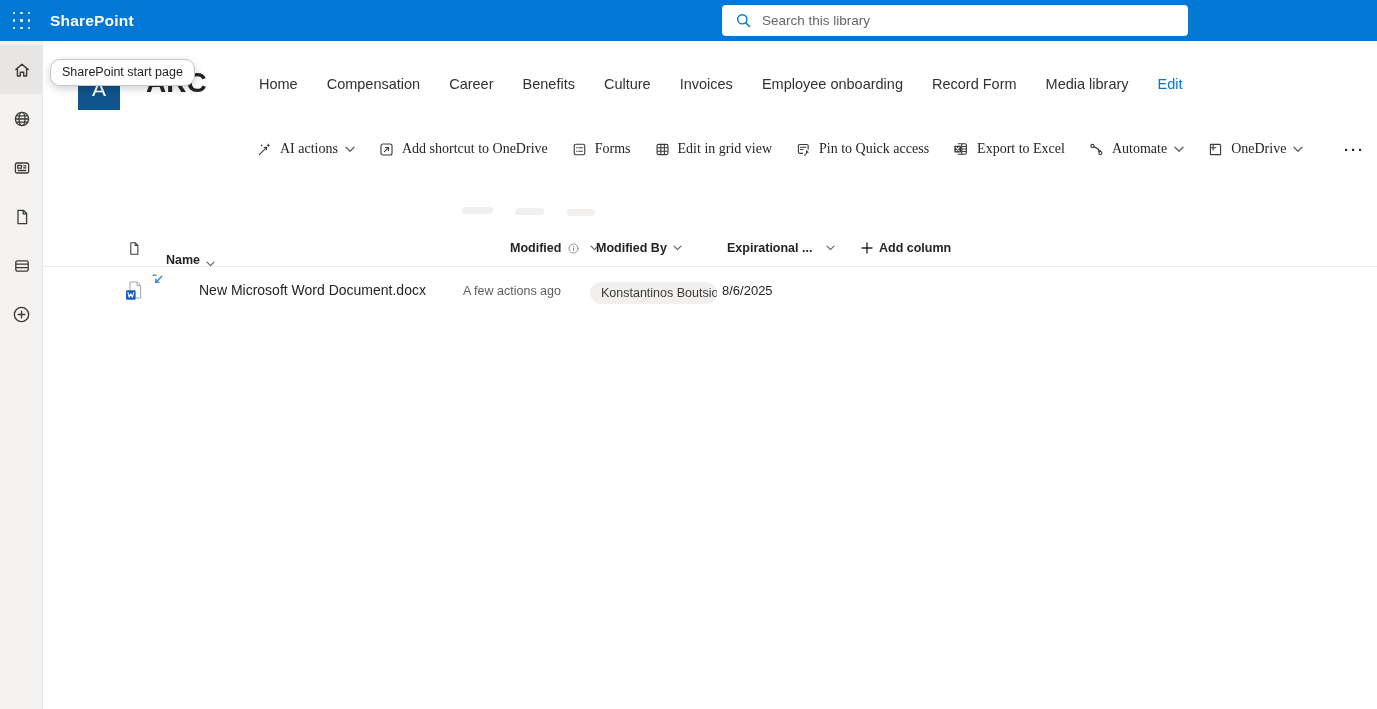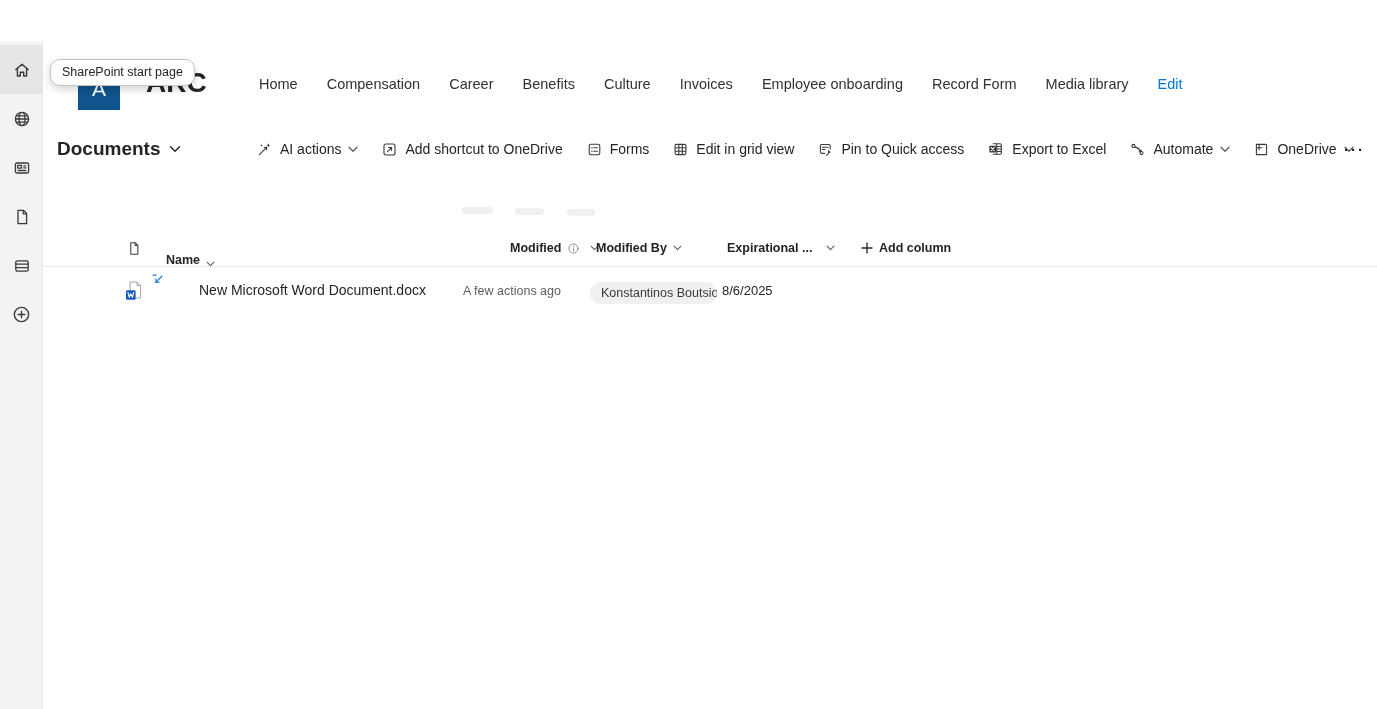--- a/index.html
+++ b/index.html
@@ -30,21 +30,21 @@
   .nav-item { font-size:14.5px; color:#323130; cursor:pointer; white-space:nowrap; }
   .nav-item.edit { color:#0078d4; }
 
   
   .tooltip { position:absolute; left:50px; top:59px; z-index:20; background:#fff; border:1px solid #c7c6c4; border-radius:10px; box-shadow:0 3px 8px rgba(0,0,0,.18); padding:5px 11px 6px; font-size:12.5px; color:#242424; white-space:nowrap; }
 
   
   .command-bar { position:absolute; left:43px; top:127px; width:1334px; height:44px; background:#fff; }
   .doc-title { position:absolute; left:14px; top:0; height:44px; display:flex; align-items:center; gap:9px; cursor:pointer; }
   .doc-title span { font-size:19px; font-weight:700; color:#242424; }
-  .cmd-menu { position:absolute; left:213px; top:0; height:44px; display:flex; align-items:center; gap:23px; }
+  .cmd-menu { position:absolute; left:213px; top:0; height:44px; display:flex; align-items:center; gap:23px;font-family:Liberation Serif, serif; }
   .cmd-item { display:flex; align-items:center; gap:7px; font-size:14px; color:#242424; cursor:pointer; white-space:nowrap; }
   .cmd-more { position:absolute; right:12px; top:0; height:44px; display:flex; align-items:center; font-size:15px; font-weight:700; color:#242424; letter-spacing:2px; cursor:pointer; }
 
   
   .ghost-pill { position:absolute; height:7px; border-radius:3px; background:#f1f0ef; }
 
   
   .list-header { position:absolute; left:43px; top:229px; width:1334px; height:38px; border-bottom:1px solid #ebeae9; background:#fff; }
   .hdr-cell { position:absolute; top:0; height:38px; display:flex; align-items:center; gap:6px; cursor:pointer; }
   .hdr-label { font-size:12.5px; font-weight:700; color:#242424; white-space:nowrap; }
@@ -56,20 +56,45 @@
   .cell-exp { position:absolute; left:679px; top:16px; font-size:13px; color:#242424; white-space:nowrap; }
   .doc-icon-wrap { position:absolute; left:80px; top:13px; }
   .new-arrow-wrap { position:absolute; left:108px; top:6px; }
   svg { display:block; }
 </style>
 </head>
 <body>
 
 <div class="stage">
 
+  <div class="topbar">
+    <div class="waffle-btn">
+      <span class="waffle">
+        <i></i>
+          <i></i>
+          <i></i>
+          <i></i>
+          <i></i>
+          <i></i>
+          <i></i>
+          <i></i>
+          <i></i>
+      </span>
+    </div>
+    <div class="brand">SharePoint</div>
+    <div class="searchbox">
+      <span>
+        <svg width="17" height="17" viewBox="0 0 20 20" fill="none" stroke="#0078d4" stroke-width="1.7" stroke-linecap="round">
+          <circle cx="8.6" cy="8.6" r="5.4"></circle>
+            <path d="M12.8 12.8 L17 17"></path>
+        </svg>
+      </span>
+      <input type="text" placeholder="Search this library" style="">
+    </div>
+  </div>
 
   <div class="rail">
     <div class="rail-item active">
       <span>
         <svg width="20" height="20" viewBox="0 0 20 20" fill="none" stroke="#3b3a39" stroke-width="1.4" stroke-linecap="round" stroke-linejoin="round">
           <path d="M3.8 9.6 L10 4.2 L16.2 9.6"></path>
             <path d="M5.4 8.4 V16 H8.3 V12.2 H11.7 V16 H14.6 V8.4"></path>
         </svg>
       </span>
     </div>
@@ -130,26 +155,20 @@
       <span class="nav-item">Employee onboarding</span>
       <span class="nav-item">Record Form</span>
       <span class="nav-item">Media library</span>
       <span class="nav-item edit">Edit</span>
     </div>
   </div>
 
   <div class="tooltip">SharePoint start page</div>
 
   <div class="command-bar">
-    <div class="doc-title">
-      <span>Documents</span>
-      <svg width="12" height="8" viewBox="0 0 12 8" fill="none" stroke="#242424" stroke-width="1.4" stroke-linecap="round" stroke-linejoin="round">
-          <path d="M1.5 1.8 L6 6.2 L10.5 1.8"></path>
-        </svg>
-    </div>
 
     <div class="cmd-menu">
 
       <div class="cmd-item">
         <span>
           <svg width="17" height="17" viewBox="0 0 20 20" fill="none" stroke="#3b3a39" stroke-width="1.3" stroke-linecap="round" stroke-linejoin="round">
             <path d="M4 16 L12.5 7.5"></path>
               <path d="M12.5 7.5 L9.7 7.7 M12.5 7.5 L12.3 10.3"></path>
             <path d="M14.5 2.5 L15.2 4.3 L17 5 L15.2 5.7 L14.5 7.5 L13.8 5.7 L12 5 L13.8 4.3 Z" fill="#3b3a39" stroke="none"></path>
             <path d="M6.5 3.5 L7 4.7 L8.2 5.2 L7 5.7 L6.5 6.9 L6 5.7 L4.8 5.2 L6 4.7 Z" fill="#3b3a39" stroke="none"></path>

